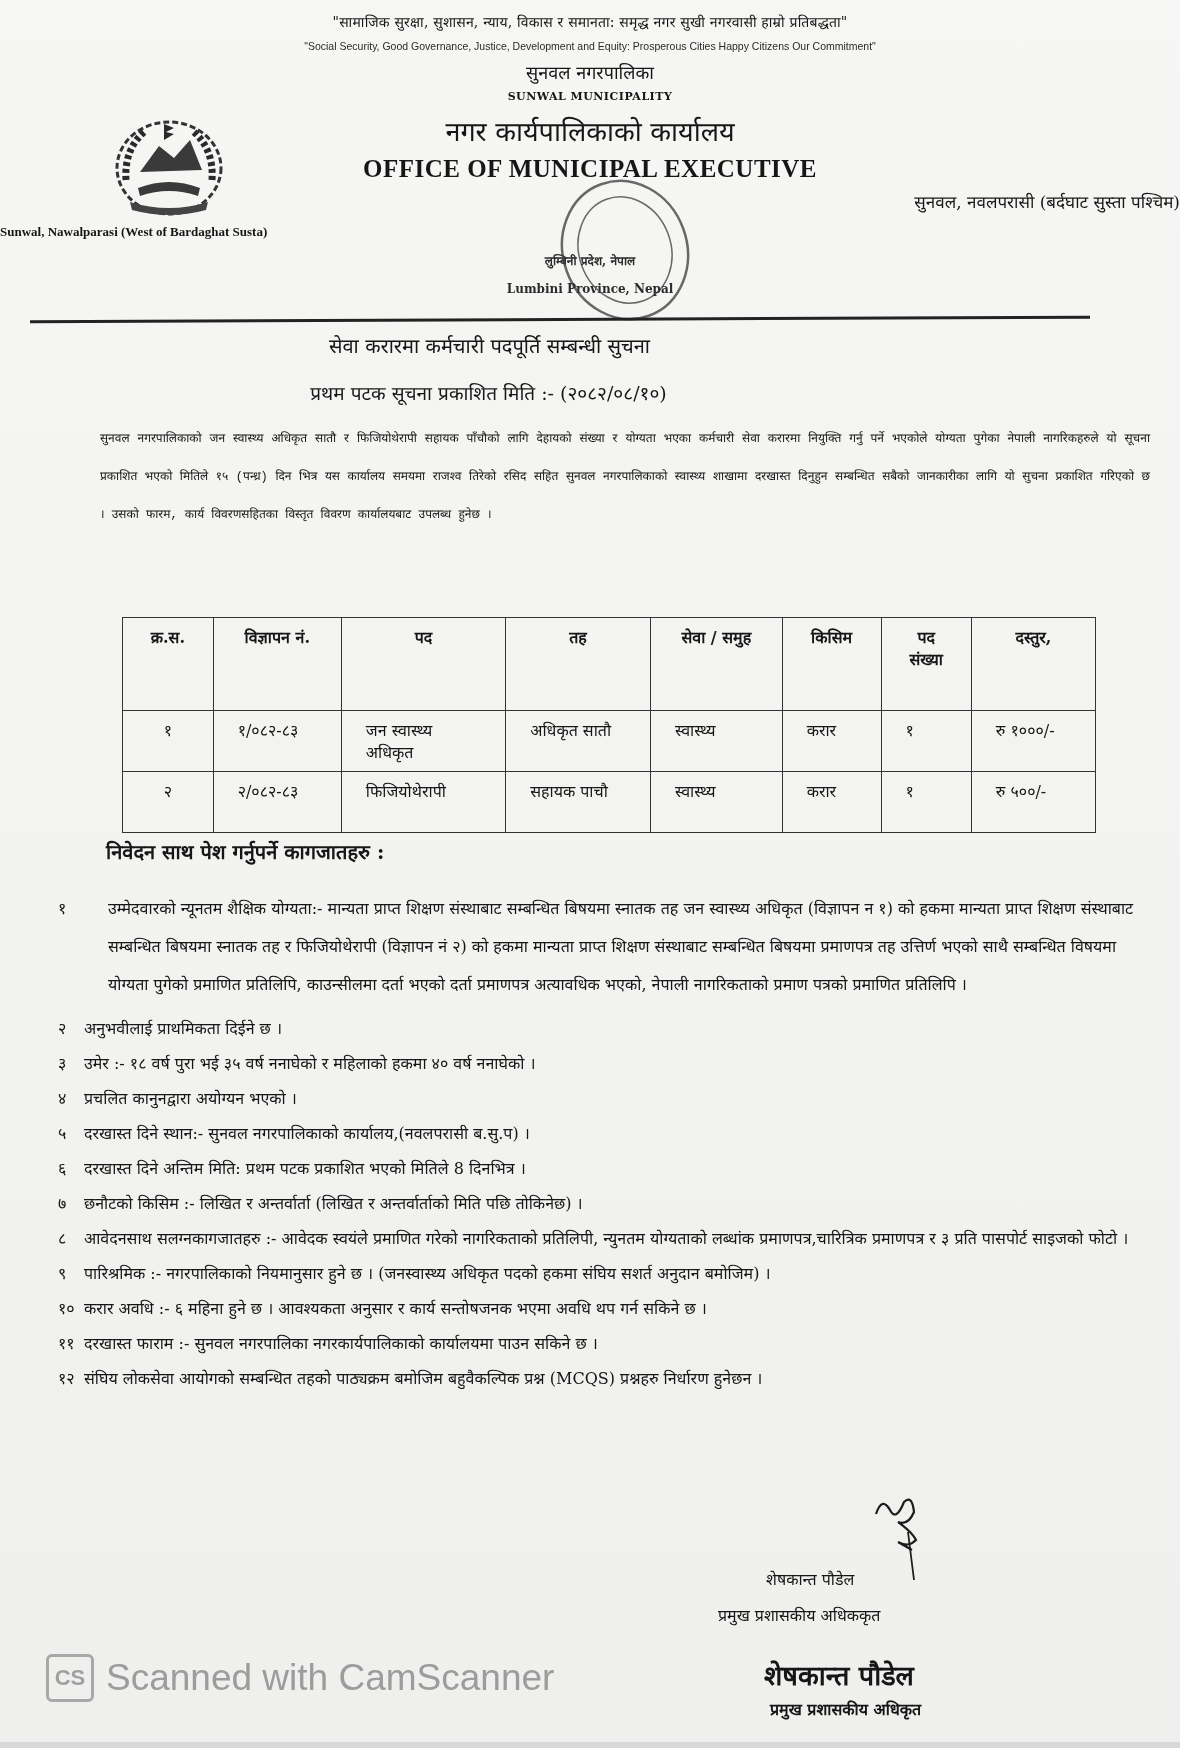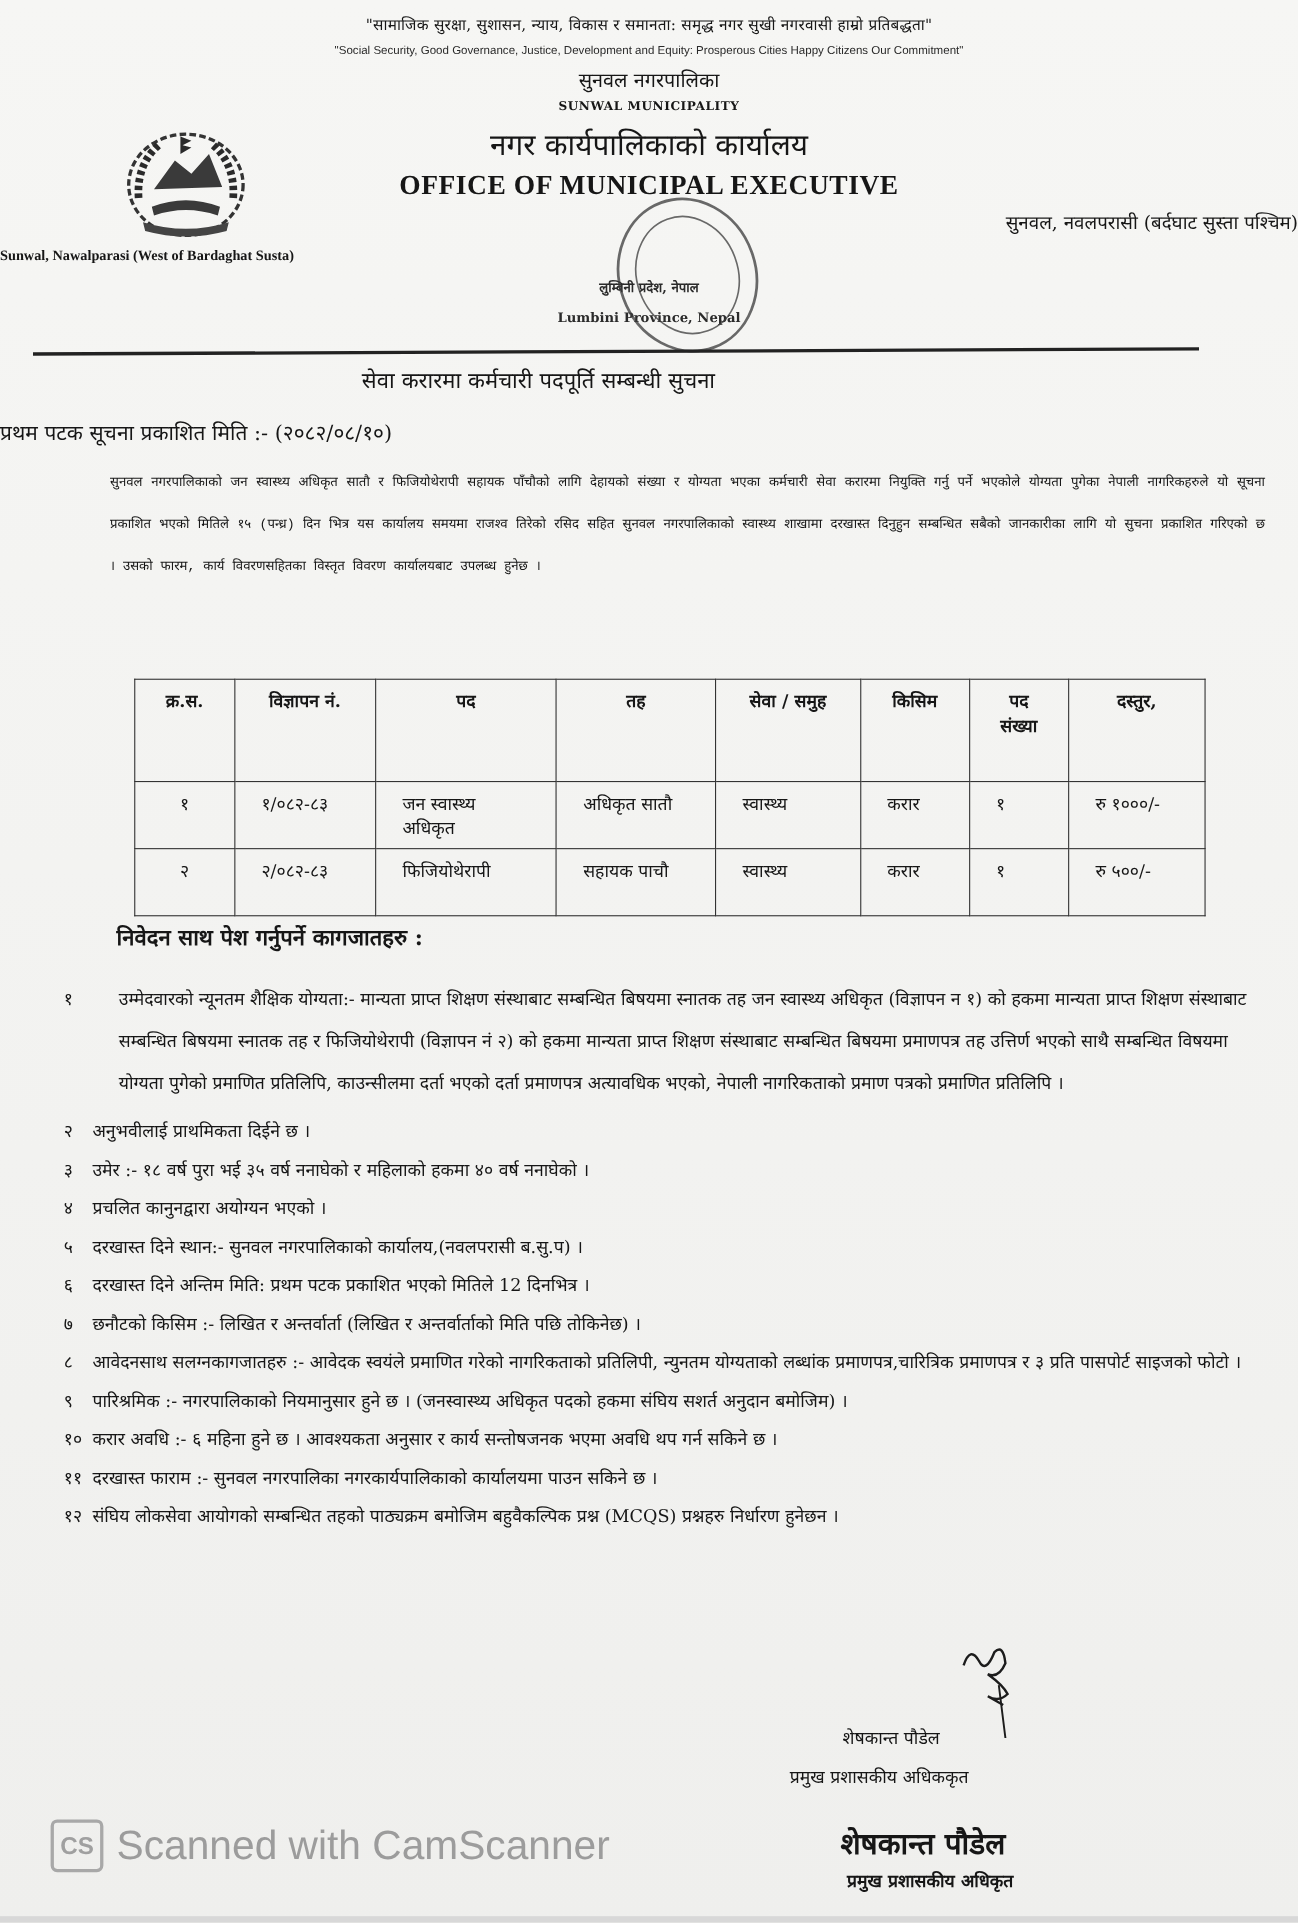--- a/index.html
+++ b/index.html
@@ -50,21 +50,21 @@
     position: absolute; left: 0; width: 1180px; text-align: center; font-size: 12px; font-weight: bold; color: #2b2b2b;
   }
   .rule {
     position: absolute; left: 30px; width: 1060px; top: 318px; height: 3px;
     background: #222; transform: rotate(-0.25deg);
   }
   .title {
     position: absolute; top: 332px; left: 0; width: 979px; text-align: center; font-size: 20px;
   }
   .pubdate {
-    position: absolute; top: 380px; left: 0; width: 977px; text-align: left; font-size: 19px;
+    position: absolute; top: 380px; left: 0; width: 977px; text-align: center; font-size: 19px;
   }
   .intro {
     position: absolute; left: 100px; top: 420px; width: 1050px;
     font-size: 12px; line-height: 38px; text-align: justify; font-family: Liberation Mono, monospace;
   }
   table.posts {
     position: absolute; left: 122px; top: 617px; width: 974px;
     border-collapse: collapse; font-size: 16px;
   }
   table.posts th, table.posts td {
@@ -188,21 +188,21 @@
     <div class="item tight">
       <span class="num">४</span>
       <span class="txt">प्रचलित कानुनद्वारा अयोग्यन भएको ।</span>
     </div>
     <div class="item tight">
       <span class="num">५</span>
       <span class="txt">दरखास्त दिने स्थान:- सुनवल नगरपालिकाको कार्यालय,(नवलपरासी ब.सु.प) ।</span>
     </div>
     <div class="item tight">
       <span class="num">६</span>
-      <span class="txt">दरखास्त दिने अन्तिम मिति: प्रथम पटक प्रकाशित भएको मितिले 12 दिनभित्र ।</span>
+      <span class="txt">दरखास्त दिने अन्तिम मिति: प्रथम पटक प्रकाशित भएको मितिले 8 दिनभित्र ।</span>
     </div>
     <div class="item tight">
       <span class="num">७</span>
       <span class="txt">छनौटको किसिम :- लिखित र अन्तर्वार्ता (लिखित र अन्तर्वार्ताको मिति पछि तोकिनेछ) ।</span>
     </div>
     <div class="item tight">
       <span class="num">८</span>
       <span class="txt">आवेदनसाथ सलग्नकागजातहरु :- आवेदक स्वयंले प्रमाणित गरेको नागरिकताको प्रतिलिपी, न्युनतम योग्यताको लब्धांक प्रमाणपत्र,चारित्रिक प्रमाणपत्र र ३ प्रति पासपोर्ट साइजको फोटो ।</span>
     </div>
     <div class="item tight">

